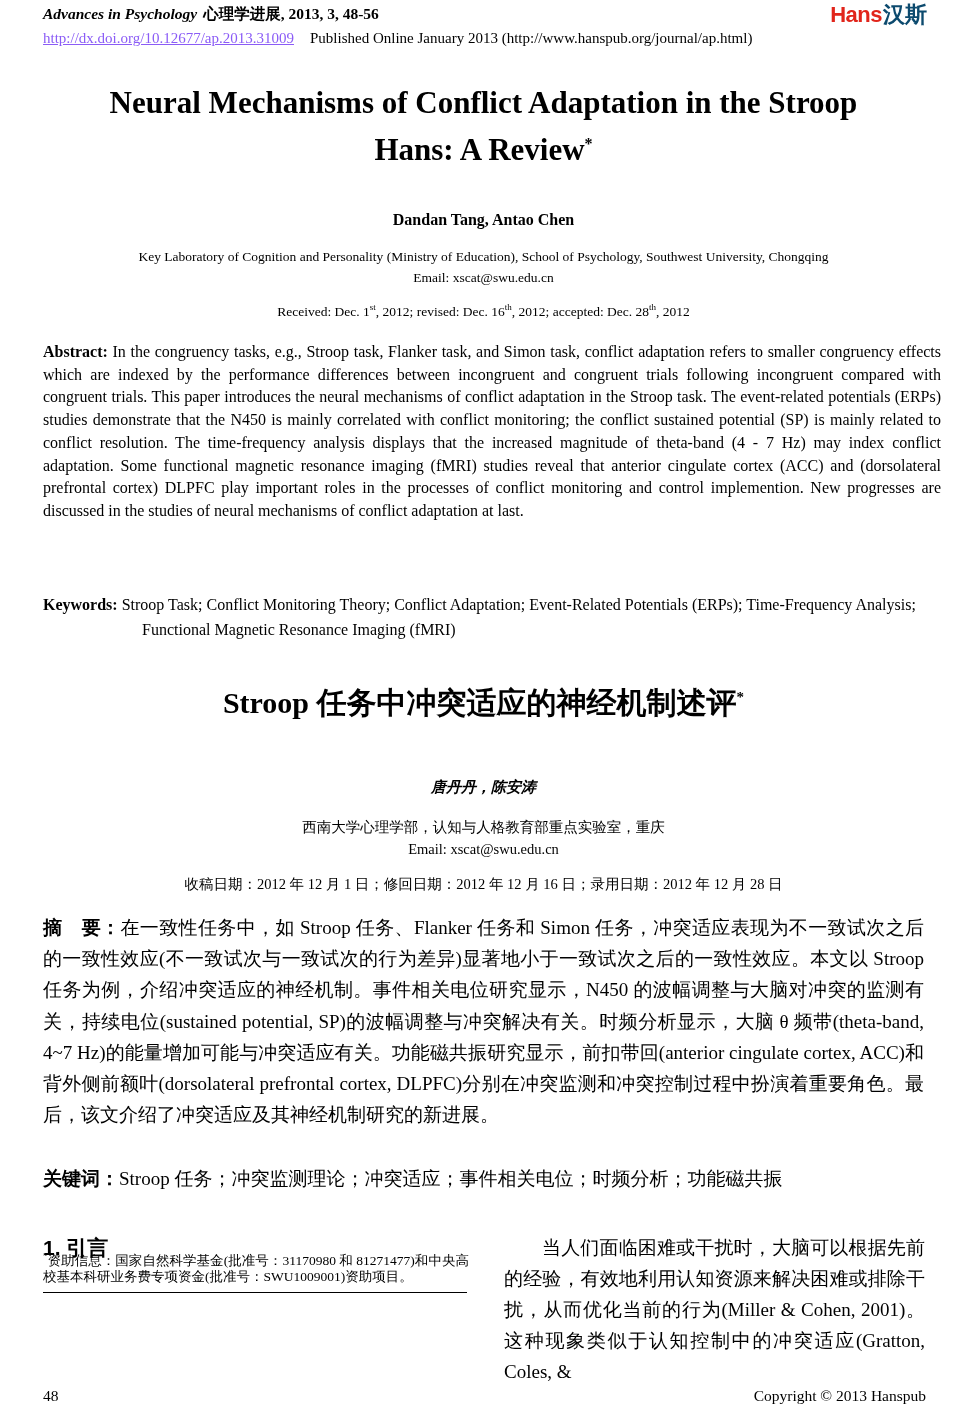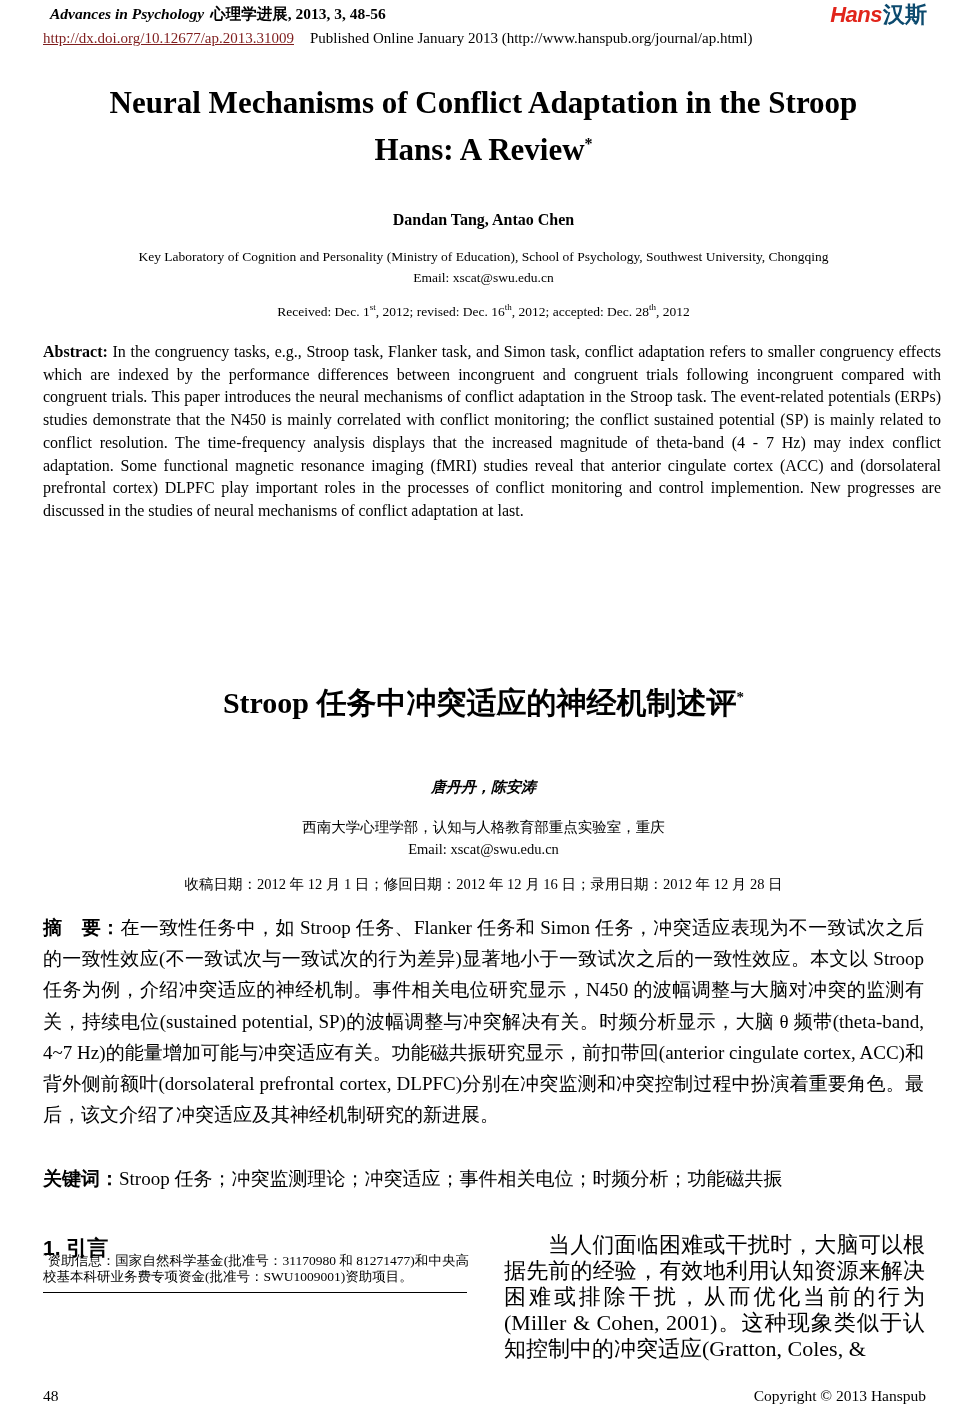--- a/index.html
+++ b/index.html
@@ -6,25 +6,25 @@
   .page {
     position:relative; width:967px; height:1417px; margin:0 auto;
     background:#ffffff; color:#000;
     font-family:"Liberation Serif", serif;
     overflow:hidden;
   }
   
   .header-row1 { position:absolute; top:4px; left:43px; right:40px;
     display:flex; justify-content:space-between; align-items:flex-start; }
   .journal-line { font-size:15.5px; font-weight:bold; white-space:nowrap; }
-  .journal-en { font-style:italic;margin-left:7px; }
+  .journal-en { font-style:italic; }
   .journal-zh { margin-left:6px; }
   .logo { font-family:"Liberation Sans", sans-serif; font-weight:bold;
     font-size:22px; white-space:nowrap; line-height:22px; }
-  .logo-en { font-style:italic; letter-spacing:-0.5px; }
+  .logo-en { letter-spacing:-0.5px; }
   .logo-zh { font-style:normal; margin-left:1px; }
   .header-row2 { position:absolute; top:30px; left:43px; font-size:15px; white-space:nowrap; }
   .doi-link { text-decoration:underline; cursor:pointer; }
   .published { margin-left:16px;margin-top:19px; }
   
   .title { position:absolute; top:82px; left:43px; right:43px;
     text-align:center; font-size:31px; font-weight:bold; line-height:41px; }
   .title sup { font-size:16px; }
   .authors { position:absolute; top:211px; left:0; right:0;
     text-align:center; font-size:16px; font-weight:bold; }
@@ -53,49 +53,50 @@
     font-size:19px; }
   
   .section-heading { position:absolute; top:1234px; left:43px;
     font-family:"Liberation Sans", sans-serif; font-size:21px; font-weight:bold; }
   .footnote-rule { position:absolute; top:1292px; left:43px; width:424px;
     border-top:1.6px solid #000; }
   .footnote { position:absolute; top:1248px; left:43px; width:426px;
     font-size:13.5px; line-height:16px; text-align:justify;font-family:Liberation Serif, serif; }
   .footnote sup { font-size:9px; }
   .col-right { position:absolute; top:1232px; left:504px; width:421px;
-    font-size:22px; line-height:26px; text-align:justify; text-indent:2em; }
+    font-size:19px; line-height:31px; text-align:justify; text-indent:2em; }
   
   .page-num { position:absolute; top:1387px; left:43px; font-size:15.5px; }
   .copyright { position:absolute; top:1387px; right:41px; font-size:15.5px; }
 </style>
 </head>
 <body>
 
 <div class="page">
 
   <div class="header-row1">
     <div class="journal-line"><span class="journal-en">Advances in Psychology</span><span class="journal-zh">心理学进展, 2013, 3, 48-56</span></div>
     <div class="logo"><span class="logo-en" style="color: rgb(225, 37, 27);">Hans</span><span class="logo-zh" style="color: #0c4a6e;">汉斯</span></div>
   </div>
-  <div class="header-row2"><span class="doi-link" style="color: #7f1d1d;">http://dx.doi.org/10.12677/ap.2013.31009</span><span class="published">Published Online January 2013 (http://www.hanspub.org/journal/ap.html)</span></div>
+  <div class="header-row2"><span class="doi-link" style="color: #8b5cf6;">http://dx.doi.org/10.12677/ap.2013.31009</span><span class="published">Published Online January 2013 (http://www.hanspub.org/journal/ap.html)</span></div>
 
   <div class="title"><span>Neural Mechanisms of Conflict Adaptation in the Stroop</span><br><span>Hans: A Review</span><sup>*</sup></div>
 
   <div class="authors">Dandan Tang, Antao Chen</div>
 
   <div class="affil">
     <div>Key Laboratory of Cognition and Personality (Ministry of Education), School of Psychology, Southwest University, Chongqing</div>
     <div>Email: xscat@swu.edu.cn</div>
   </div>
 
   <div class="received"><span>Received: Dec. 1</span><sup>st</sup><span>, 2012; revised: Dec. 16</span><sup>th</sup><span>, 2012; accepted: Dec. 28</span><sup>th</sup><span>, 2012</span></div>
 
   <div class="abstract"><b>Abstract:</b> <span>In the congruency tasks, e.g., Stroop task, Flanker task, and Simon task, conflict adaptation refers to smaller congruency effects which are indexed by the performance differences between incongruent and congruent trials following incongruent compared with congruent trials. This paper introduces the neural mechanisms of conflict adaptation in the Stroop task. The event-related potentials (ERPs) studies demonstrate that the N450 is mainly correlated with conflict monitoring; the conflict sustained potential (SP) is mainly related to conflict resolution. The time-frequency analysis displays that the increased magnitude of theta-band (4 - 7 Hz) may index conflict adaptation. Some functional magnetic resonance imaging (fMRI) studies reveal that anterior cingulate cortex (ACC) and (dorsolateral prefrontal cortex) DLPFC play important roles in the processes of conflict monitoring and control implemention. New progresses are discussed in the studies of neural mechanisms of conflict adaptation at last.</span></div>
 
+  <div class="keywords"><b>Keywords:</b> <span>Stroop Task; Conflict Monitoring Theory; Conflict Adaptation; Event-Related Potentials (ERPs); Time-Frequency Analysis; Functional Magnetic Resonance Imaging (fMRI)</span></div>
 
   <div class="cn-title"><span>Stroop 任务中冲突适应的神经机制述评</span><sup>*</sup></div>
 
   <div class="cn-authors">唐丹丹，陈安涛</div>
 
   <div class="cn-affil">
     <div>西南大学心理学部，认知与人格教育部重点实验室，重庆</div>
     <div>Email: xscat@swu.edu.cn</div>
   </div>
 

